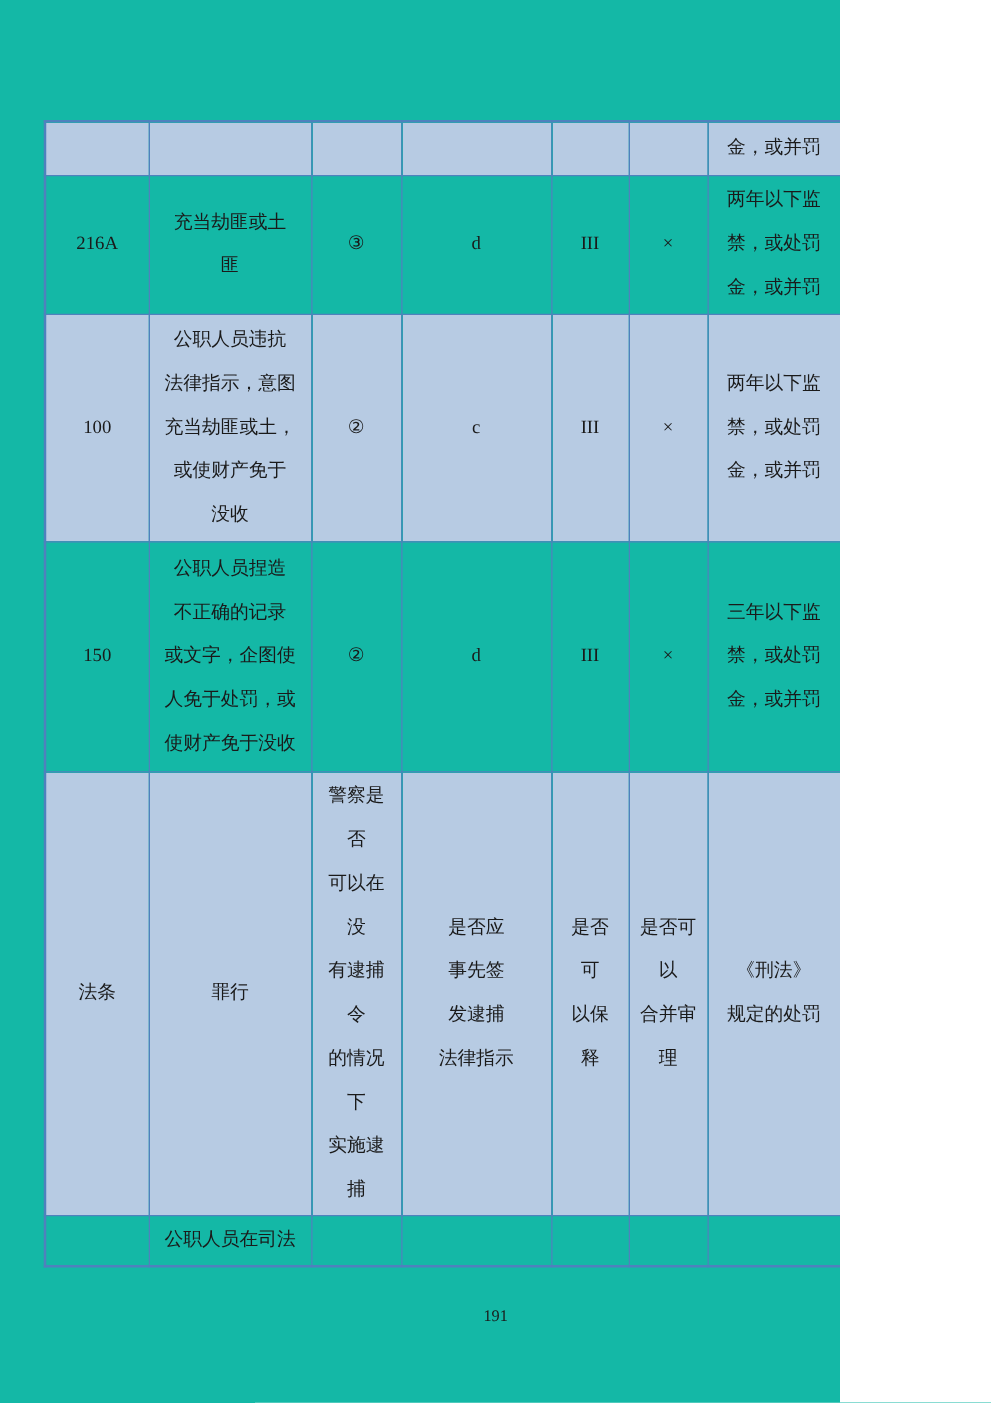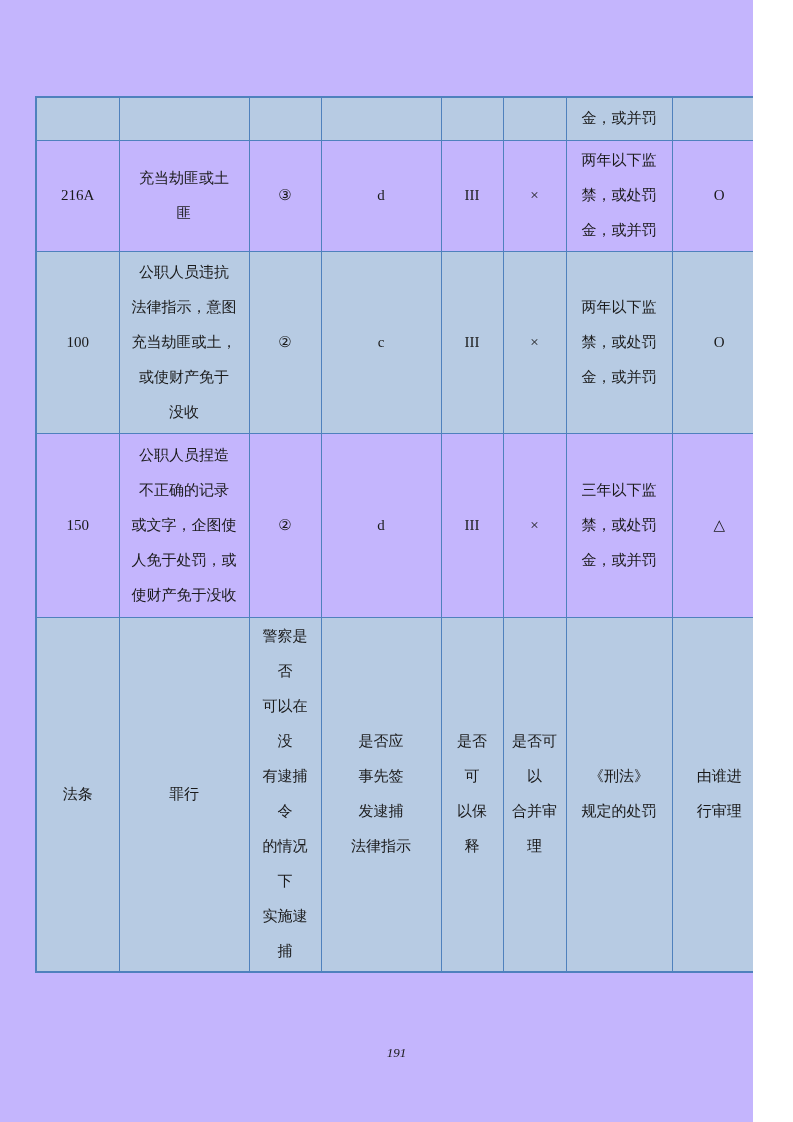--- a/index.html
+++ b/index.html
@@ -1,21 +1,21 @@
 <!DOCTYPE html>
 <html style="--border: #4F81BD; --band: #B7CBE3;"><head>
 <meta charset="utf-8">
 <style>
   :root { --border:#4F81BD; --band:#B7CBE3; --ink:#1a1a1a; }
   html,body { margin:0; padding:0; }
   body {
     width:793px; height:1122px; background:#ffffff;
     font-family:"Liberation Serif","DejaVu Serif",serif; color:var(--ink);
   }
-  .page { position:relative; width:753px; height:1122px; background:#c4b5fd; overflow:hidden; }
+  .page { position:relative; width:672px; height:1122px; background:#14b8a6; overflow:hidden; }
   table.statute {
     position:absolute; left:35px; top:96px;
     width:731px; border-collapse:collapse; table-layout:fixed;
     border:2px solid var(--border);
   }
   table.statute td {
     border:1px solid var(--border);
     text-align:center; vertical-align:middle;
     font-size:15px; line-height:35px;
     white-space:pre-line; padding:0 3px;
@@ -23,21 +23,21 @@
   }
   tr.banded td { background:var(--band); }
   tr.rh-1 { height:43px; }
   tr.rh-2 { height:111px; }
   tr.rh-3 { height:182px; }
   tr.rh-4 { height:184px; }
   tr.rh-5 { height:355px; }
   tr.rh-6 { height:41px; }
   .page-number {
     position:absolute; top:1044px; left:0; width:793px;
-    text-align:center; font-size:13px; line-height:18px;font-style:italic;
+    text-align:center; font-size:13px; line-height:18px;
   }
 </style>
 </head>
 <body>
 
 <div class="page">
 
   <table class="statute">
     <colgroup>
       <col style="width:83px">
@@ -128,18 +128,28 @@
 释</td>
         <td>是否可
 以
 合并审
 理</td>
         <td>《刑法》
 规定的处罚</td>
         <td>由谁进
 行审理</td>
       </tr>
+      <tr class="rh-6">
+        <td></td>
+        <td>公职人员在司法</td>
+        <td></td>
+        <td></td>
+        <td></td>
+        <td></td>
+        <td></td>
+        <td></td>
+      </tr>
     </tbody>
   </table>
 
   <div class="page-number">191</div>
 
 </div>
 
 </body></html>

